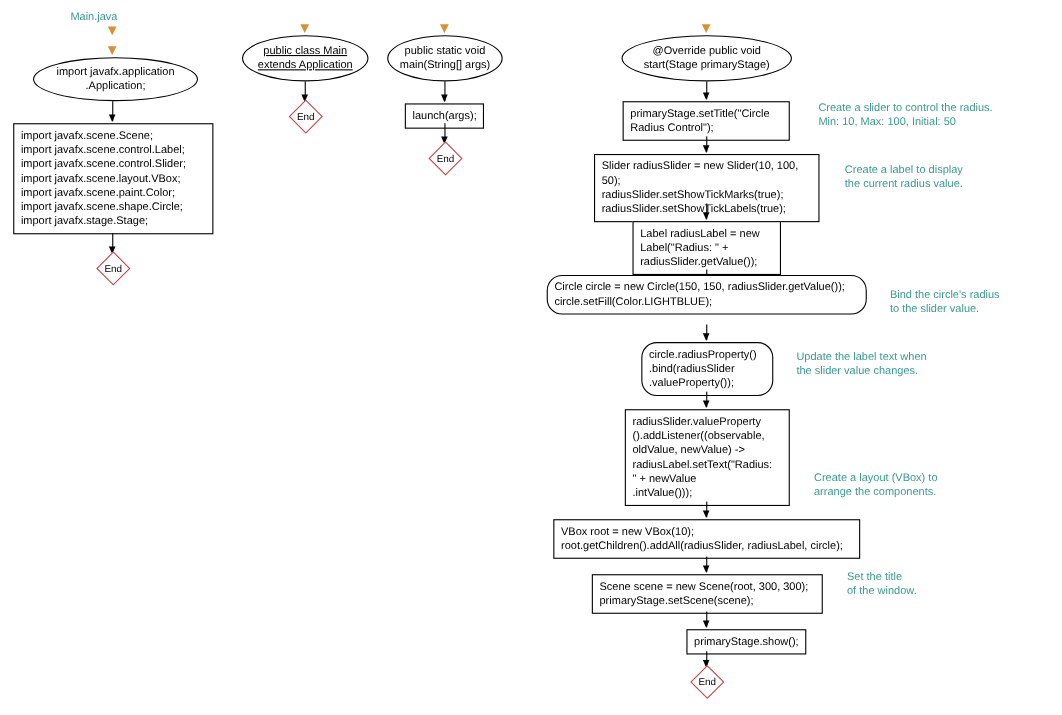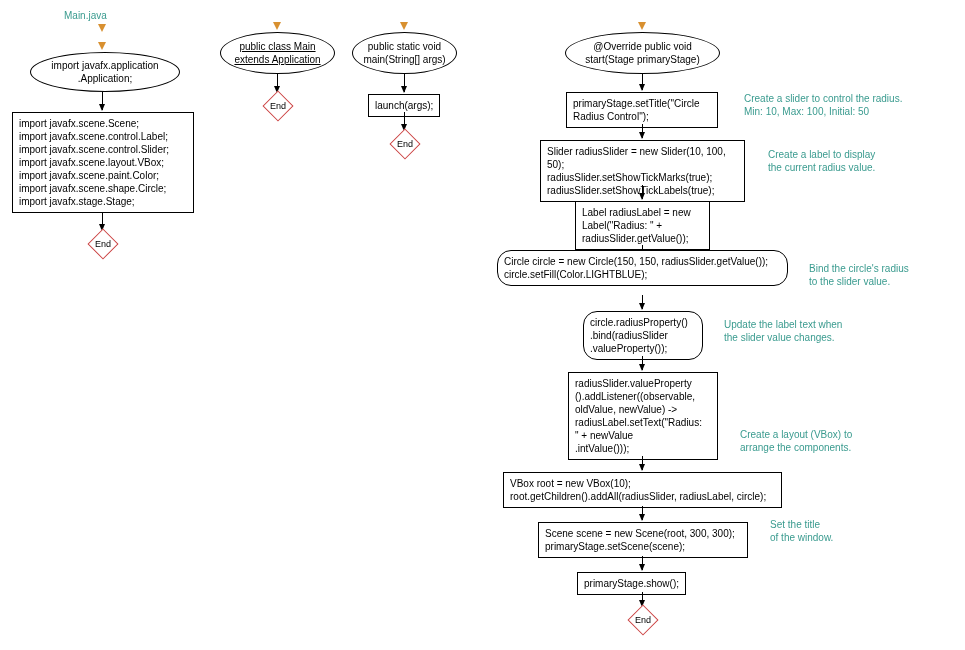--- a/index.html
+++ b/index.html
@@ -191,20 +191,20 @@
   <div class="node" style="left:503px; top:472px; width:279px; white-space:pre-line;">VBox root = new VBox(10);
 root.getChildren().addAll(radiusSlider, radiusLabel, circle);</div>
   <div class="vconnect" style="left:642px; top:506px; height:14px;"></div>
 
   <div class="node" style="left:538px; top:522px; width:210px; white-space:pre-line;">Scene scene = new Scene(root, 300, 300);
 primaryStage.setScene(scene);</div>
   <div class="annotation" style="left:770px; top:518px; white-space:pre-line;">Set the title
 of the window.</div>
   <div class="vconnect" style="left:642px; top:556px; height:14px;"></div>
 
-  <div class="node" style="left:577px; top:572px;">primaryStage.show();</div>
+  <div class="node" style="left:624px; top:572px;">primaryStage.show();</div>
   <div class="vconnect" style="left:642px; top:592px; height:14px;"></div>
 
   <div class="end-diamond" style="left:629px; top:606px;">
       <span>End</span>
     </div>
 
 </div>
 
 </body></html>

